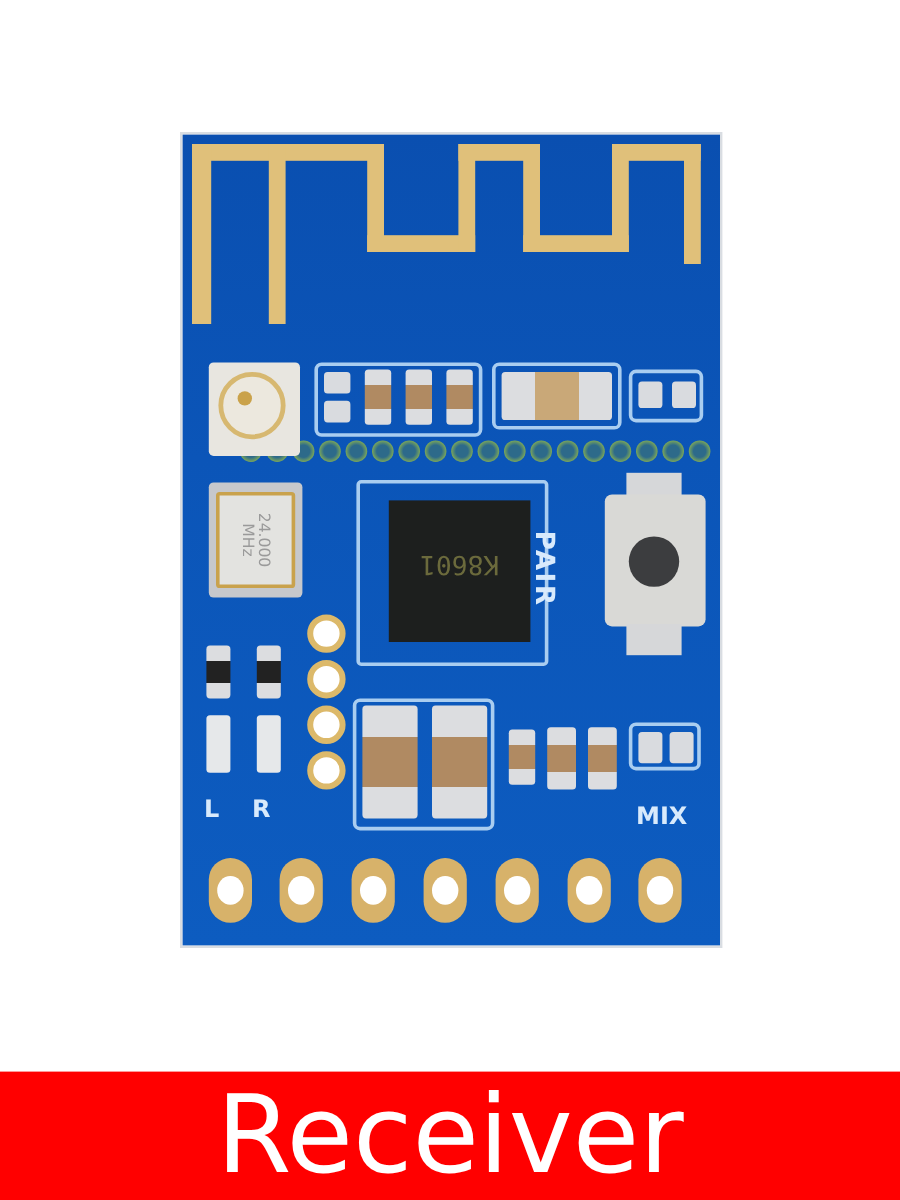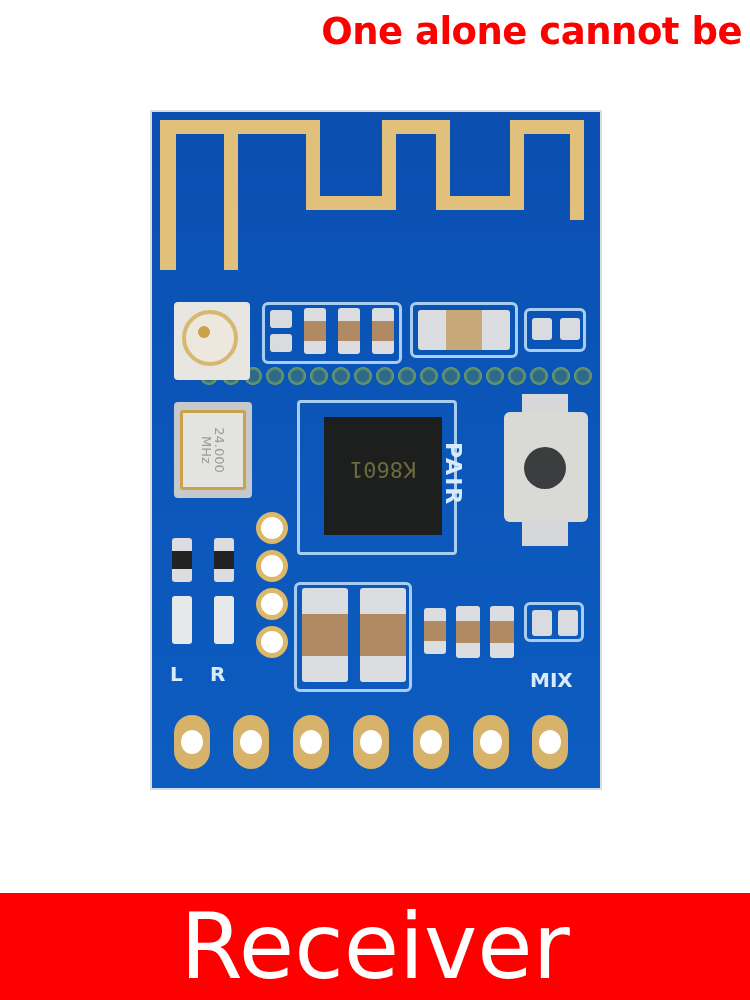--- a/index.html
+++ b/index.html
@@ -31,21 +31,20 @@
   .pad { position:absolute; top:603px; width:36px; height:54px; border-radius:18px; background:#d7b26a; }
   .pad .hole { position:absolute; left:7px; top:15px; width:22px; height:24px; border-radius:50%; background:#ffffff; }
   .silk-txt { position:absolute; color:#d8eafc; font-weight:bold; font-size:20px; }
   .banner { position:absolute; left:0; top:893px; width:750px; height:107px; background:#ff0000; display:flex; align-items:center; justify-content:center; }
   .banner span { color:#ffffff; font-size:90px; font-family:"DejaVu Sans", sans-serif; line-height:1; }
 </style>
 </head>
 <body>
 
 <div class="caption">
-  <div>One alone cannot be</div>
 </div>
 
 <div class="pcb">
 
   <div>
     <div class="ant" style="left:8px;top:8px;width:160px;height:14px;"></div>
     <div class="ant" style="left:8px;top:8px;width:16px;height:150px;"></div>
     <div class="ant" style="left:72px;top:8px;width:14px;height:150px;"></div>
     <div class="ant" style="left:154px;top:8px;width:14px;height:90px;"></div>
     <div class="ant" style="left:154px;top:84px;width:90px;height:14px;"></div>

